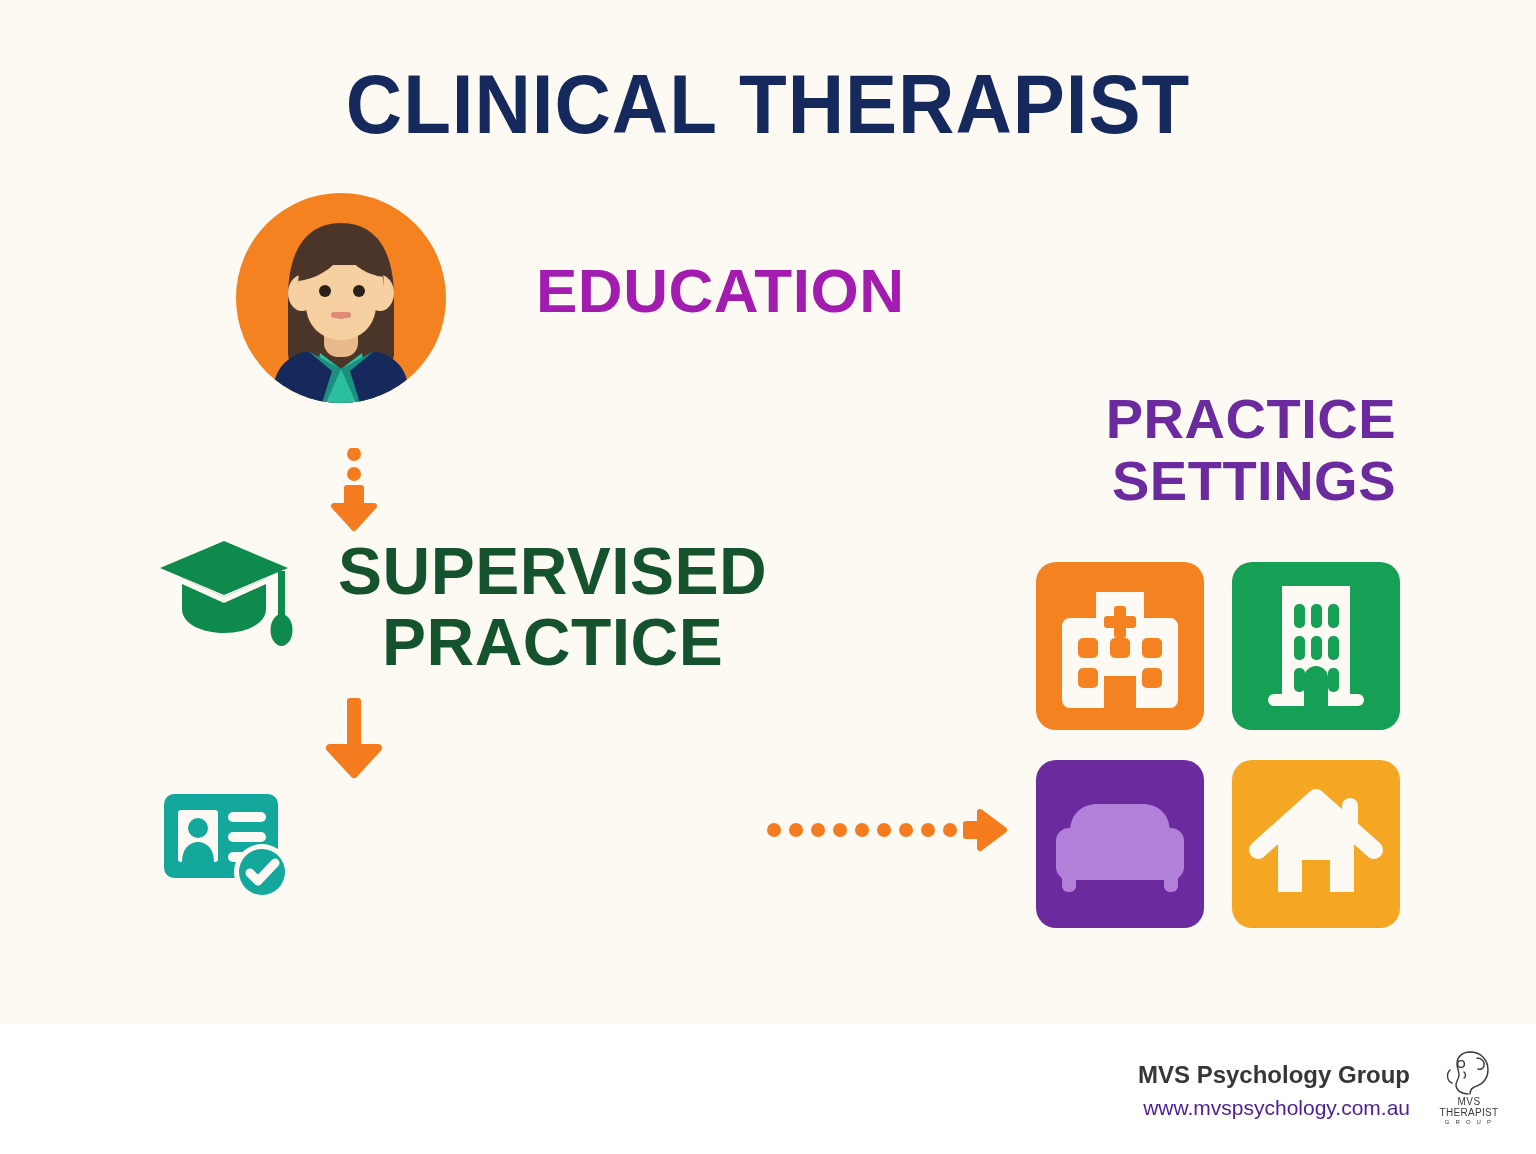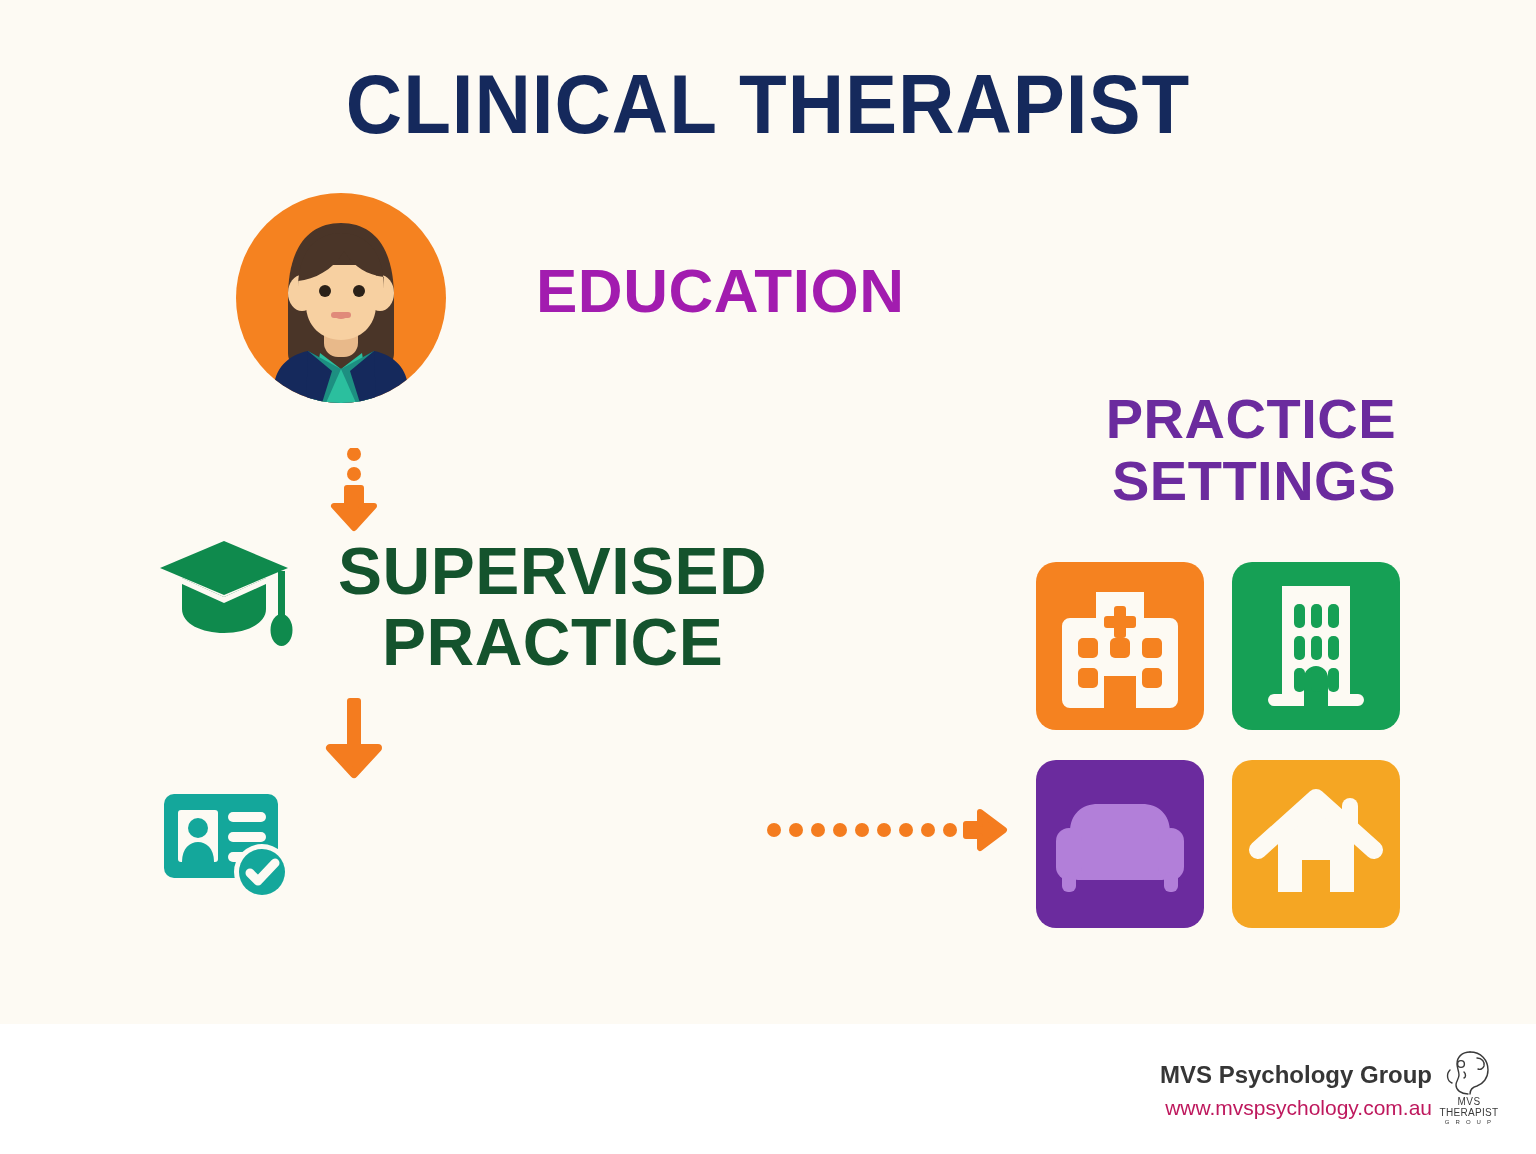--- a/index.html
+++ b/index.html
@@ -170,33 +170,34 @@
   .tile-home     { left: 196px; top: 198px; background: #f5a623; }
   .tile svg { display: block; }
 
   
   .footer {
     position: absolute;
     right: 30px;
     top: 1048px;
     display: flex;
     align-items: center;
+    gap: 22px;
   }
   .footer-text {
     text-align: right;
   }
   .footer-name {
     color: #363636;
     font-size: 24px;
     font-weight: bold;
     line-height: 1.25;
     font-family: "Liberation Sans", sans-serif;
   }
   .footer-url {
-    color: #be185d;
+    color: #4c1d95;
     font-size: 21px;
     line-height: 1.3;
     margin-top: 4px;
     font-family: "Liberation Sans", sans-serif;
   }
   .footer-logo {
     width: 74px;
     height: 86px;
     position: relative;
   }

